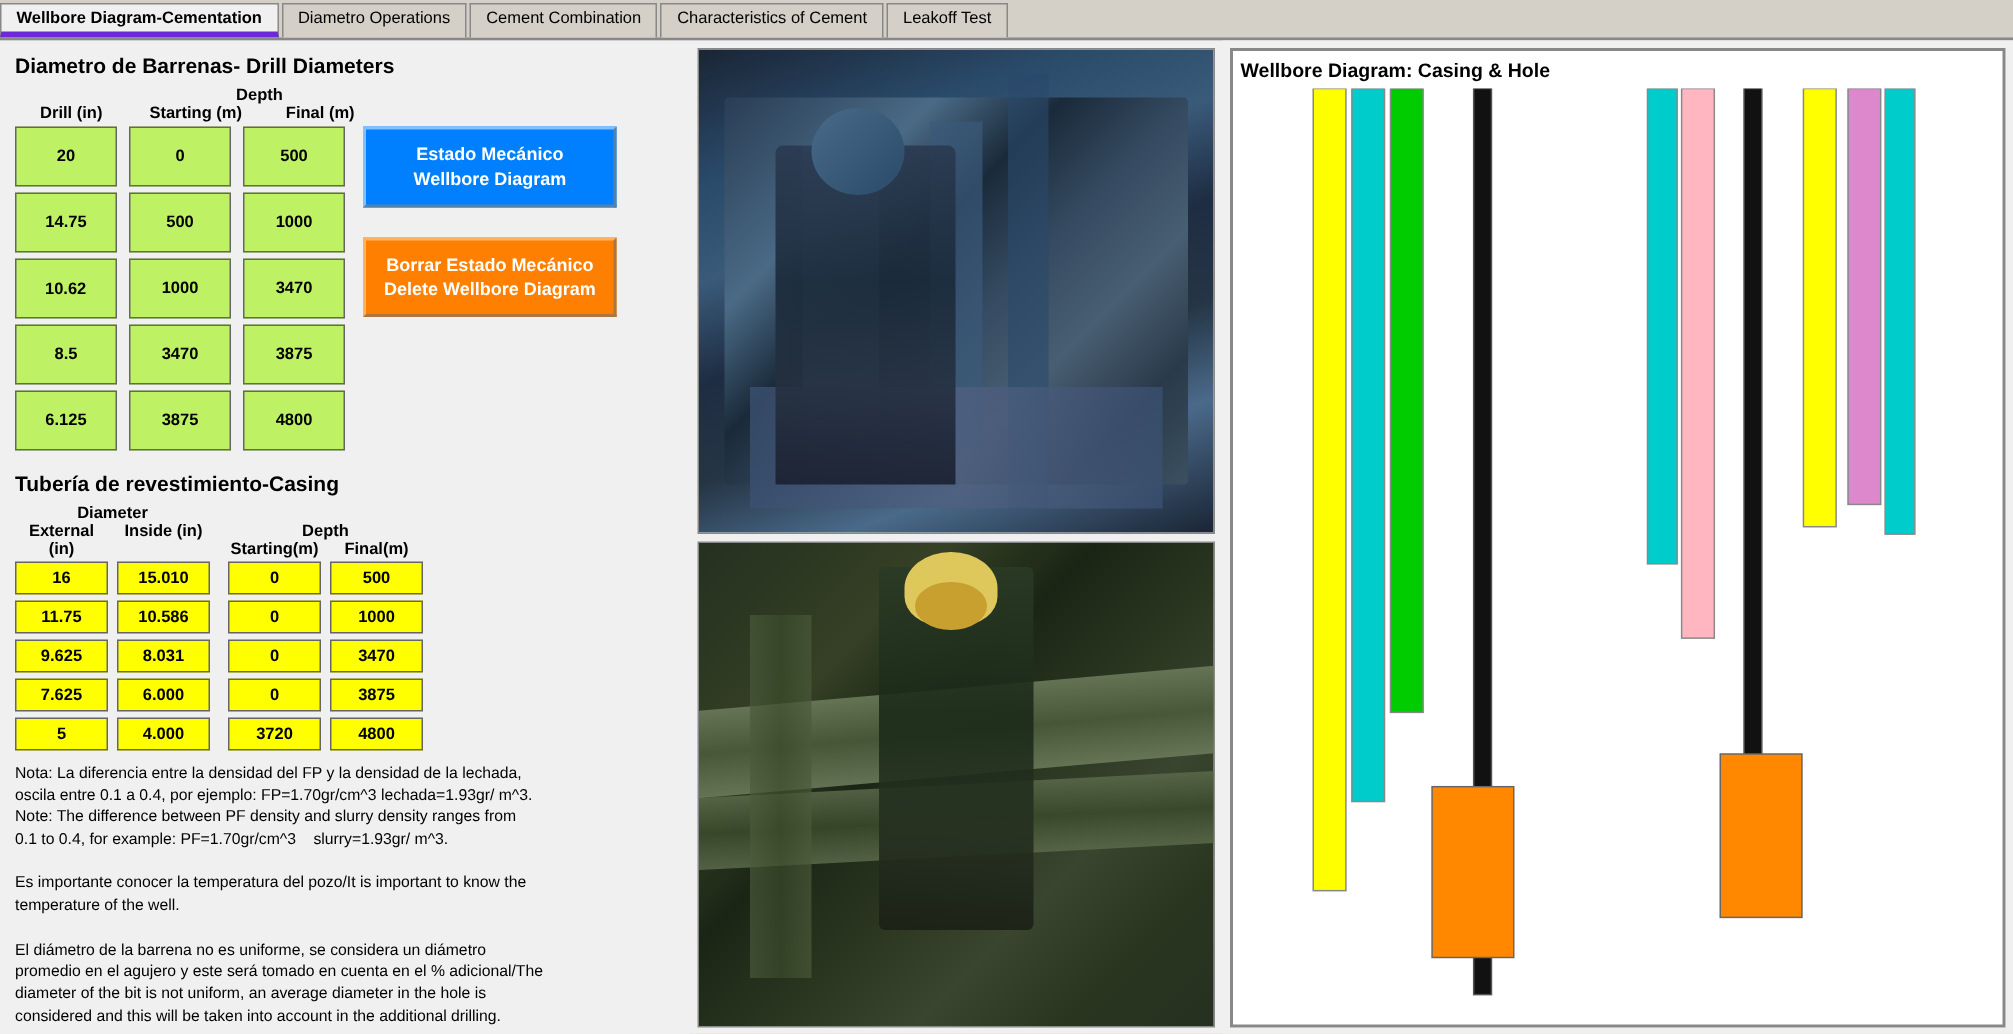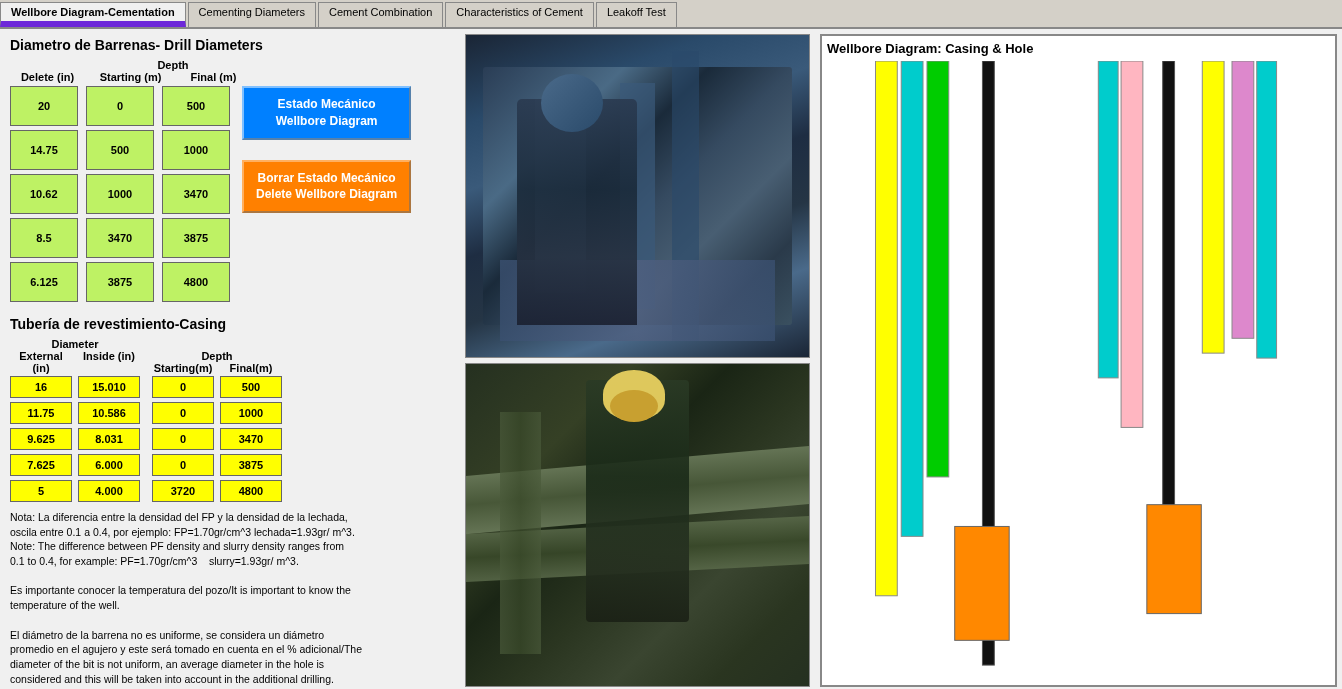--- a/index.html
+++ b/index.html
@@ -1,21 +1,21 @@
 <!DOCTYPE html>
 <html><head>
   <meta charset="utf-8">
   <style>
     * { box-sizing: border-box; margin: 0; padding: 0; }
     body { font-family: Arial, sans-serif; font-size: 12px; background: #d4d0c8; width: 1342px; height: 689px; overflow: hidden; }
     
     
     .tab-bar { display: flex; background: #d4d0c8; border-bottom: 2px solid #888; padding-top: 2px; }
     .tab { padding: 3px 10px; border: 1px solid #888; border-bottom: none; background: #d4d0c8; cursor: pointer; font-size: 11px; margin-right: 2px; white-space: nowrap; }
-    .tab.active { background: #f0f0f0; font-weight: bold; border-bottom: 6px solid #6d28d9; }
+    .tab.active { background: #f0f0f0; font-weight: bold; border-bottom: 4px solid #6d28d9; }
     
     
     .main { display: flex; height: calc(689px - 26px); background: #f0f0f0; }
     
     
     .left-panel { width: 460px; padding: 8px 10px; overflow-y: auto; background: #f0f0f0; }
     
     .section-title { font-size: 14px; font-weight: bold; color: #000; margin-bottom: 6px; }
     
     
@@ -52,36 +52,36 @@
     .right-panel { flex: 1; padding: 5px; background: #f0f0f0; }
     .diagram-box { border: 2px solid #888; background: white; width: 100%; height: 100%; position: relative; padding: 5px; }
     .diagram-title { font-size: 13px; font-weight: bold; margin-bottom: 5px; }
     .diagram-canvas { width: 100%; height: calc(100% - 25px); position: relative; }
   </style>
 </head>
 <body>
 
 <div class="tab-bar">
   <div class="tab active">Wellbore Diagram-Cementation</div>
-  <div class="tab">Cementing Diameters</div>
+  <div class="tab">Diametro Operations</div>
   <div class="tab">Cement Combination</div>
   <div class="tab">Characteristics of Cement</div>
   <div class="tab">Leakoff Test</div>
 </div>
 
 <div class="main">
 
   <div class="left-panel">
 
     <div class="drill-table">
       <div class="section-title">Diametro de Barrenas- Drill Diameters</div>
 
       <div style="display:flex; align-items:flex-end; gap:8px; margin-bottom:3px;">
         <div style="width:75px; text-align:center;">
-          <div class="drill-col-label">Delete (in)</div>
+          <div class="drill-col-label">Drill (in)</div>
         </div>
         <div style="width:160px; text-align:center;">
           <div class="drill-col-label">Depth</div>
           <div style="display:flex; gap:8px;">
             <div style="width:75px; text-align:center; font-size:11px; font-weight:bold;">Starting (m)</div>
             <div style="width:75px; text-align:center; font-size:11px; font-weight:bold;">Final (m)</div>
           </div>
         </div>
 
         <div style="width:155px;"></div>

